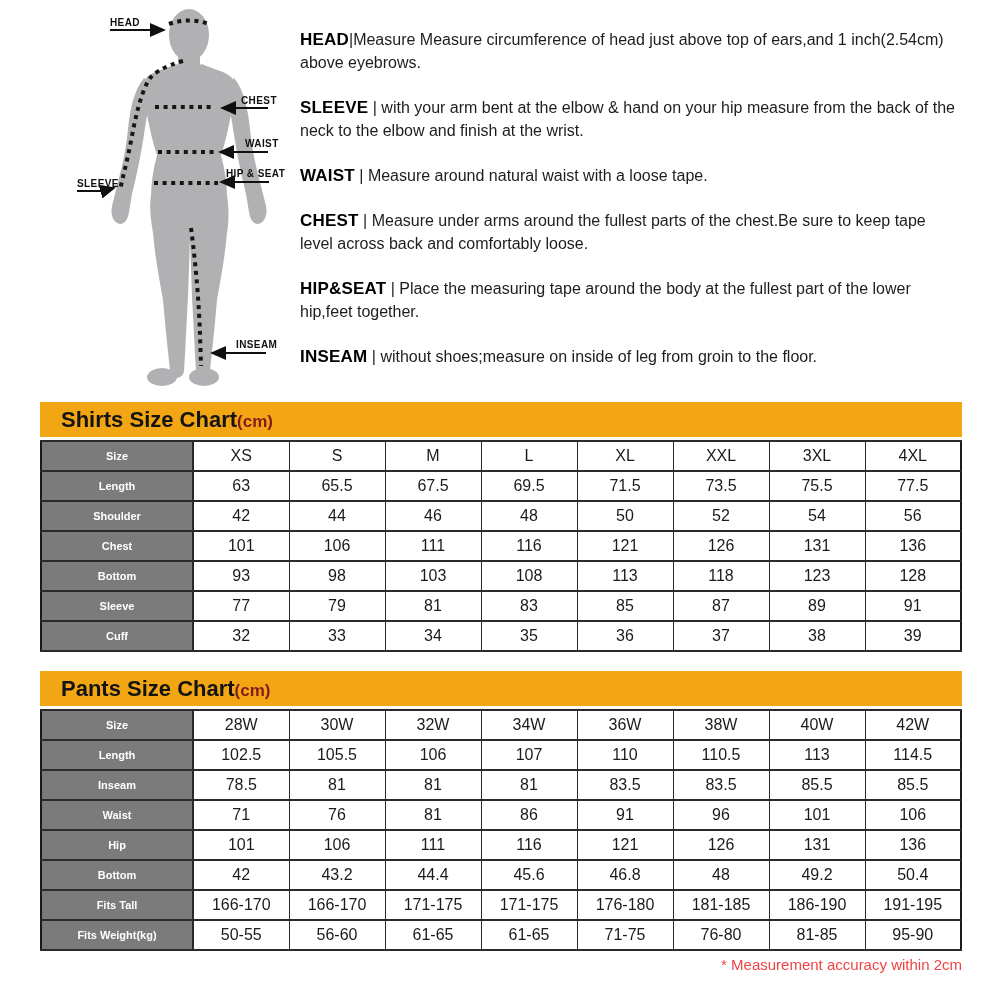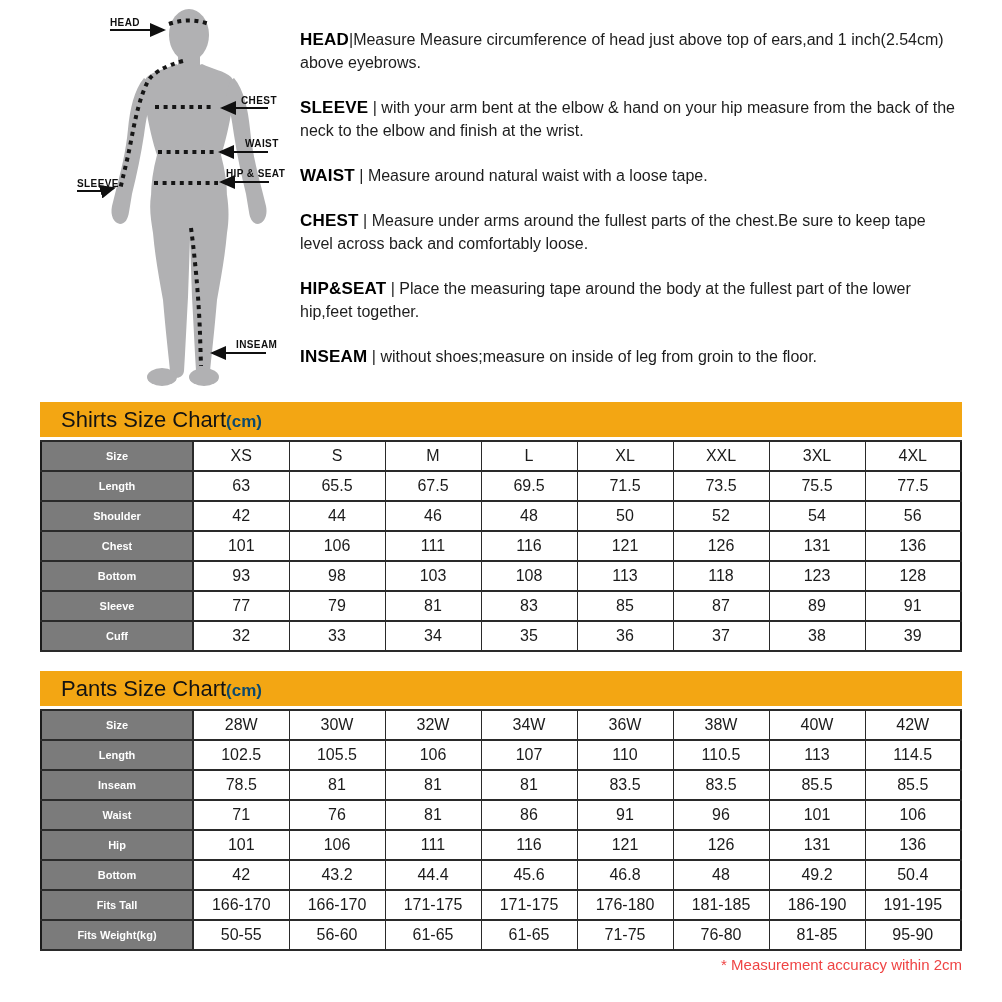--- a/index.html
+++ b/index.html
@@ -14,22 +14,22 @@
   .definitions strong{font-size:17px;color:#000;letter-spacing:.2px;}
   .svg-label{font-family:"Liberation Sans",sans-serif;font-size:10px;font-weight:bold;fill:#101010;letter-spacing:.4px;}
   
   .chart-wrap{position:absolute;left:40px;width:922px;}
   .shirts-wrap{top:402px;}
   .pants-wrap{top:671px;}
   .title-bar{
     height:35px;background:#F3A613;display:flex;align-items:baseline;
     padding-left:21px;box-sizing:border-box;
   }
-  .title-main{font-size:22px;font-weight:normal;color:#131313;line-height:35px;}
-  .title-unit{font-size:17px;font-weight:bold;color:#0c4a6e;}
+  .title-main{font-size:22px;font-weight:bold;color:#131313;line-height:35px;}
+  .title-unit{font-size:17px;font-weight:bold;color:#7f1d1d;}
   table.size-table{
     border-collapse:collapse;table-layout:fixed;width:922px;margin-top:3px;
     border:2px solid #1b1b1b;
   }
   table.size-table td{
     border:1px solid #2a2a2a;border-top-width:2px;border-bottom-width:2px;
     height:28px;padding:0;text-align:center;vertical-align:middle;
     font-size:16px;color:#1b1b1b;overflow:hidden;white-space:nowrap;
   }
   table.size-table td.label-cell{

